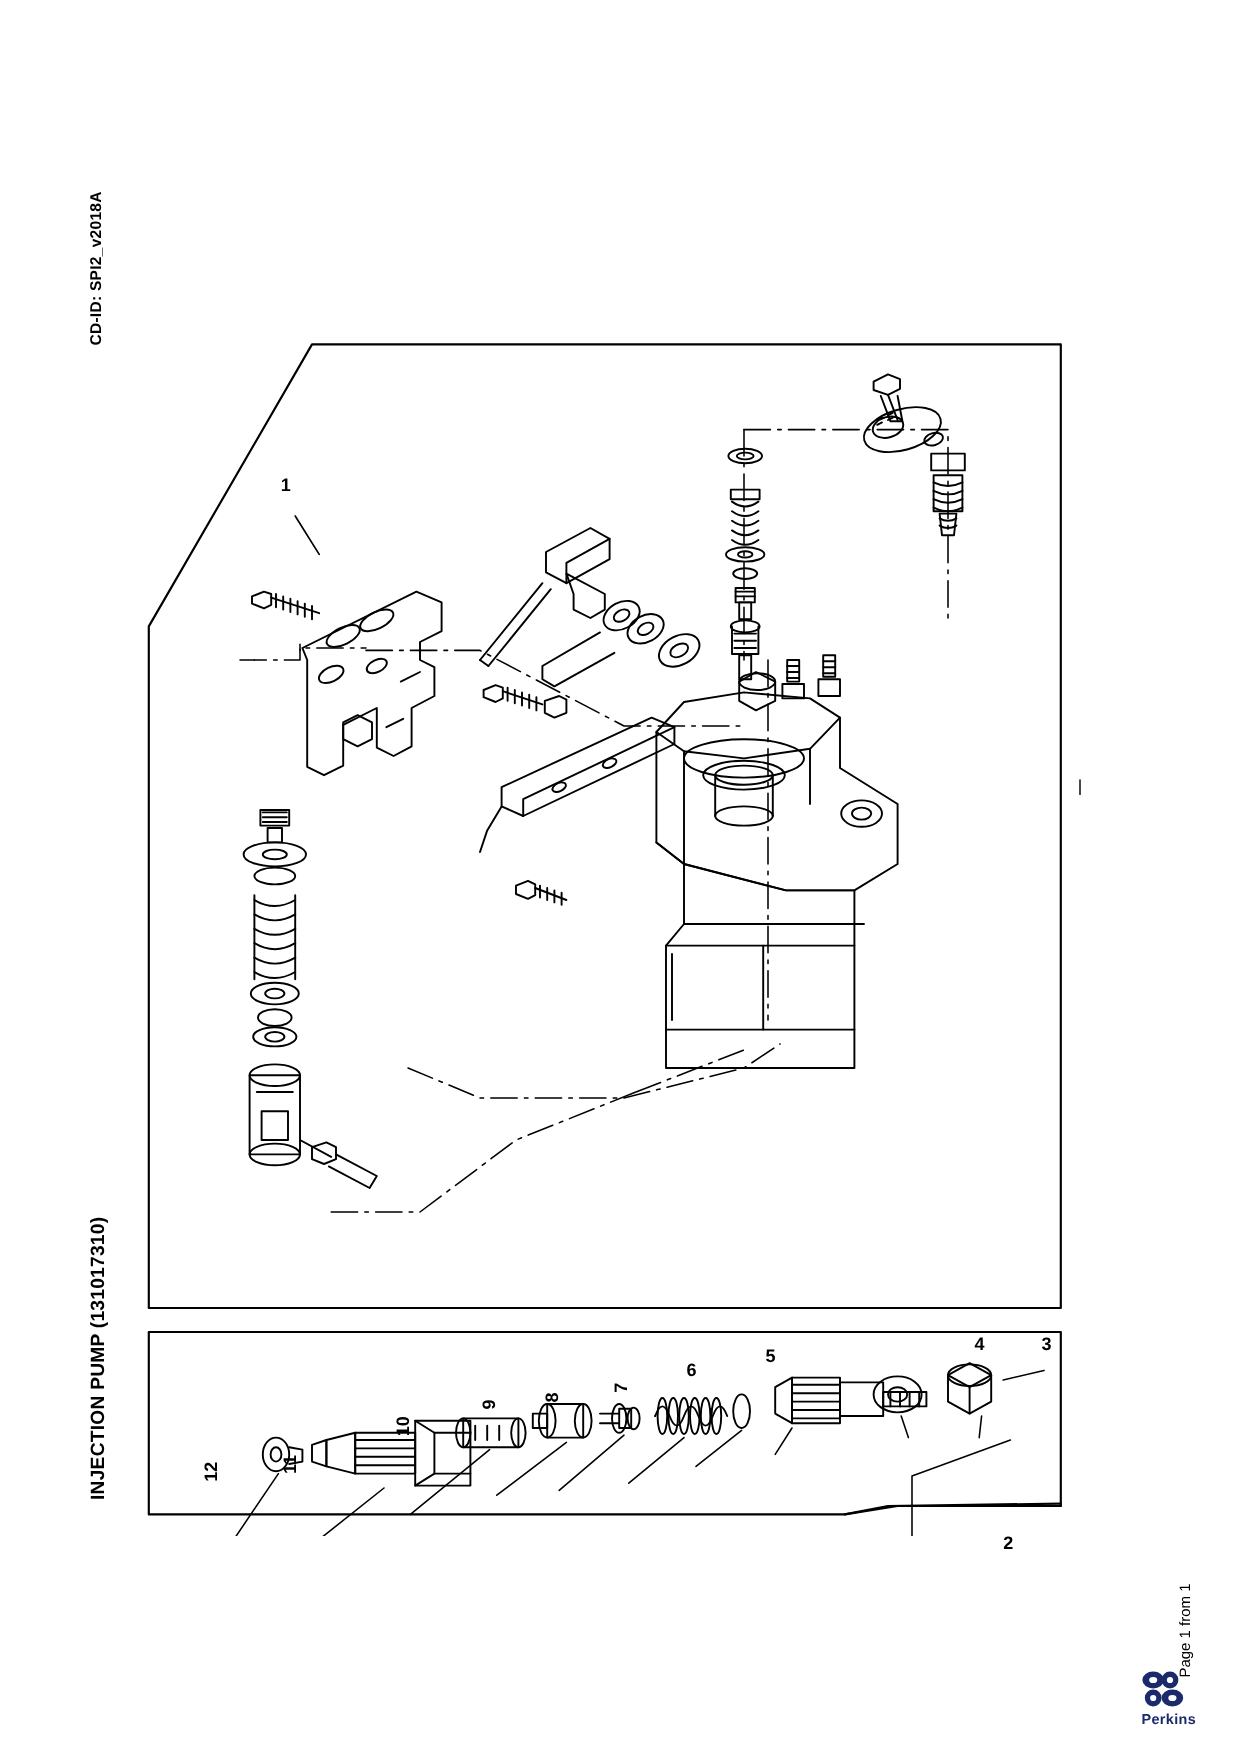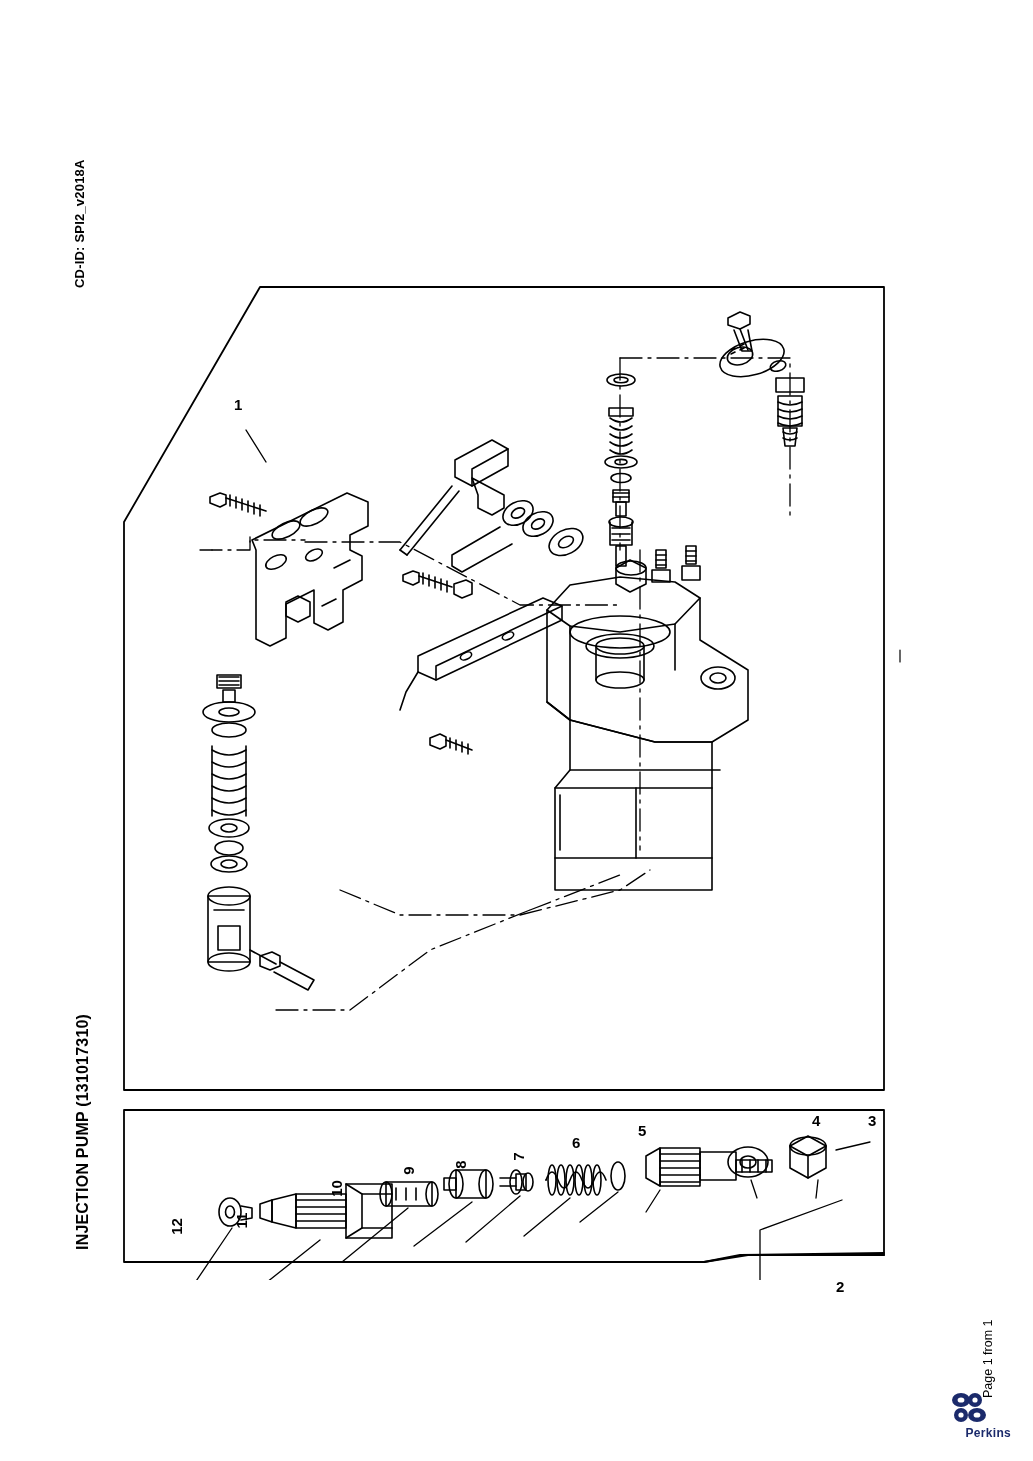--- a/index.html
+++ b/index.html
@@ -69,21 +69,21 @@
     transform-origin: 50% 50%;
     transform: rotate(-90deg);
   }
   
   #logo {
     position: absolute;
     right: 22px;
     bottom: 18px;
     width: 74px;
     height: 52px;
-    text-align: right;
+    text-align: center;
   }
   #logo .mark {
     display: block;
     margin: 0 auto;
   }
   #logo .word {
     display: block;
     font-size: 12px;
     font-weight: bold;
     color: #1b2a6b;

